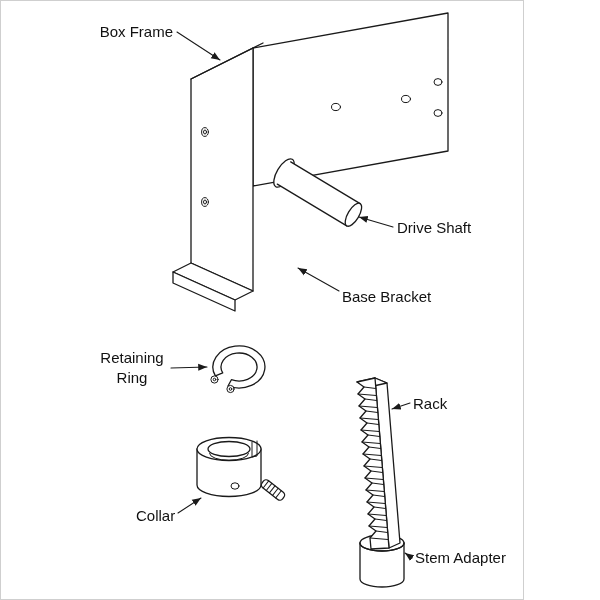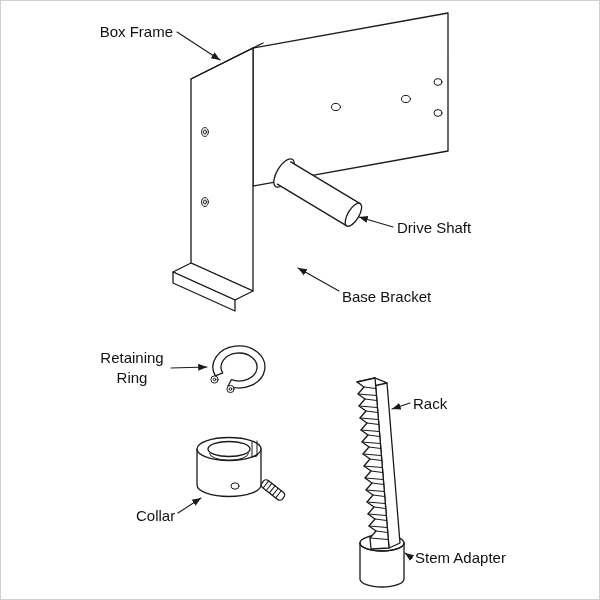--- a/index.html
+++ b/index.html
@@ -1,17 +1,17 @@
 <!DOCTYPE html>
 <html><head>
 <meta charset="utf-8">
 <style>
   html,body{margin:0;padding:0;background:#fff;}
   .canvas{
-    width:600px;height:600px;background:#ffffff;position:relative;
+    width:524px;height:600px;background:#ffffff;position:relative;
     box-sizing:border-box;border:1px solid #cfcfcf;overflow:hidden;
     font-family:"Liberation Sans", sans-serif;
   }
   svg{display:block;}
   svg text{
     font-family:"Liberation Sans", sans-serif;
     font-size:15px;
     fill:#111111;
   }
   .ink{stroke:#1a1a1a;stroke-width:1.3;fill:none;stroke-linejoin:round;stroke-linecap:round;}

